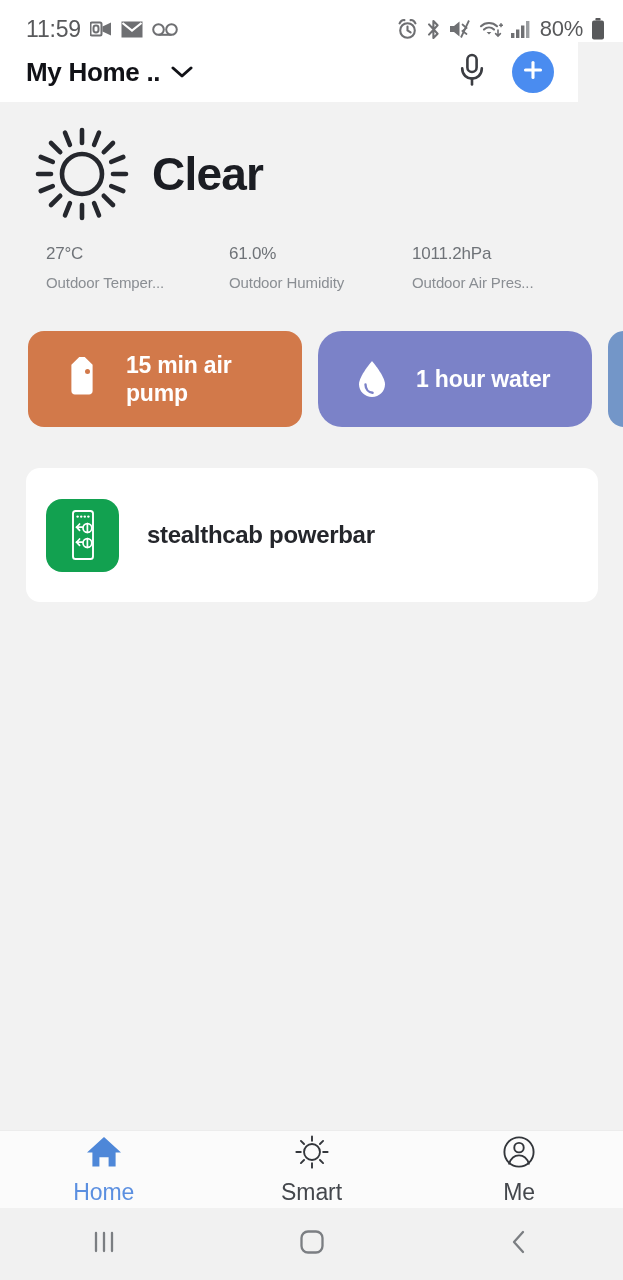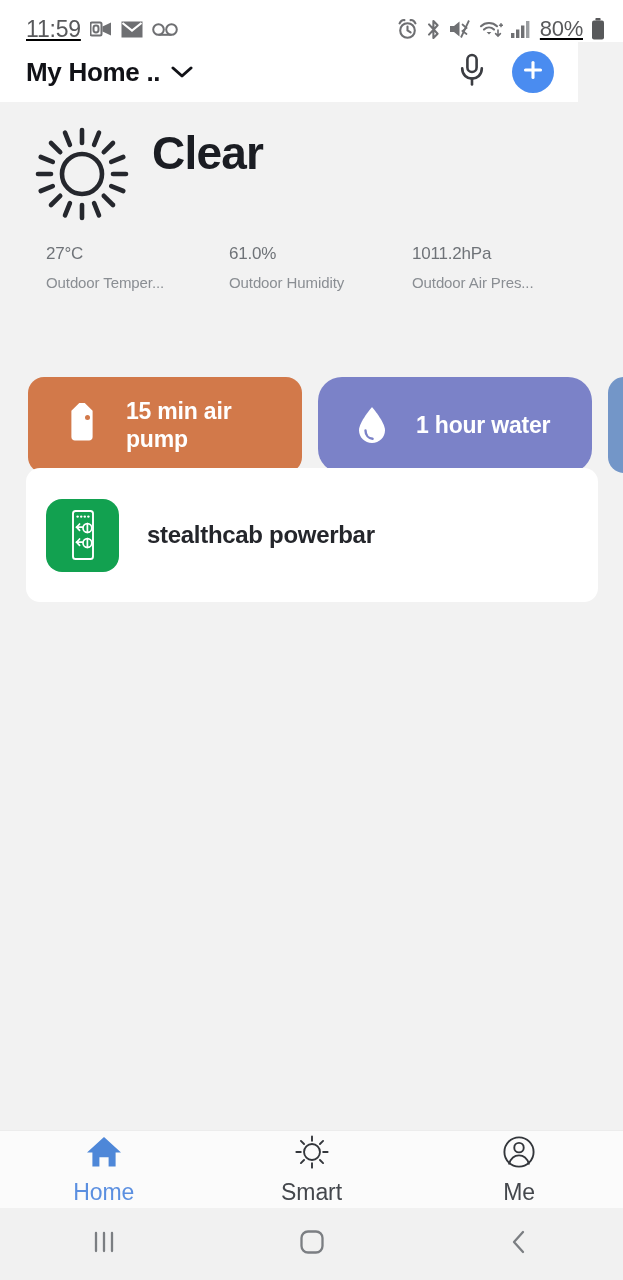--- a/index.html
+++ b/index.html
@@ -9,21 +9,20 @@
     background:#f2f2f2;
     overflow:hidden;
   }
   #screen { position:relative; width:623px; height:1280px; background:#f2f2f2; }
 
   
   .statusbar {
     position:absolute; top:0; left:0; width:623px; height:42px;
     background:#ffffff; display:flex; align-items:center;
     padding:16px 18px 0 26px;
-    text-decoration:underline;
   }
   .sb-left { display:flex; align-items:center; gap:9px; }
   .sb-time { font-size:23px; color:#58595b; letter-spacing:-0.2px; }
   .sb-right { margin-left:auto; display:flex; align-items:center; gap:8px; }
   .sb-pct { font-size:22px; color:#58595b; letter-spacing:-0.3px; }
   .sb-ic { display:block; }
 
   
   .appbar {
     position:absolute; top:42px; left:0; width:578px; height:60px;
@@ -35,37 +34,37 @@
   }
   .chev { margin-left:11px; display:flex; align-items:center; }
   .appbar-right { margin-left:auto; display:flex; align-items:center; gap:26px; }
   .fab {
     width:42px; height:42px; border-radius:50%;
     background:#4a8cf0; display:flex; align-items:center; justify-content:center;
   }
 
   
   .weather { position:absolute; top:126px; left:0; width:623px; }
-  .weather-main { display:flex; padding-left:34px; }
+  .weather-main { display:flex; align-items:center; padding-left:34px; }
   .sun-big { width:96px; height:96px; flex:0 0 auto; }
   .weather-cond {
     font-size:46px; font-weight:bold; color:#1b1d23;
     margin-left:22px; letter-spacing:-0.8px;
   }
   .weather-stats {
     display:flex; padding-left:46px; margin-top:22px;
   }
   .wstat { width:183px; }
   .wstat-val { font-size:17px; color:#6f7378; letter-spacing:-0.2px; }
   .wstat-lbl { font-size:15px; color:#8a8e93; margin-top:10px; letter-spacing:-0.1px; }
 
   
   .scenes {
     position:absolute; top:331px; left:0; width:623px; height:76px;
-    display:flex; gap:16px; padding-left:28px;margin-top:46px;
+    display:flex; gap:16px; padding-left:28px;
   }
   .scene {
     flex:0 0 auto; width:274px; height:96px; border-radius:16px;
     display:flex; align-items:center; padding-left:32px;
   }
   .scene-icon { width:44px; height:44px; flex:0 0 auto; }
   .scene-label {
     margin-left:22px; font-size:23px; font-weight:bold; color:#ffffff;
     line-height:1.22; letter-spacing:-0.2px; max-width:168px;
   }

